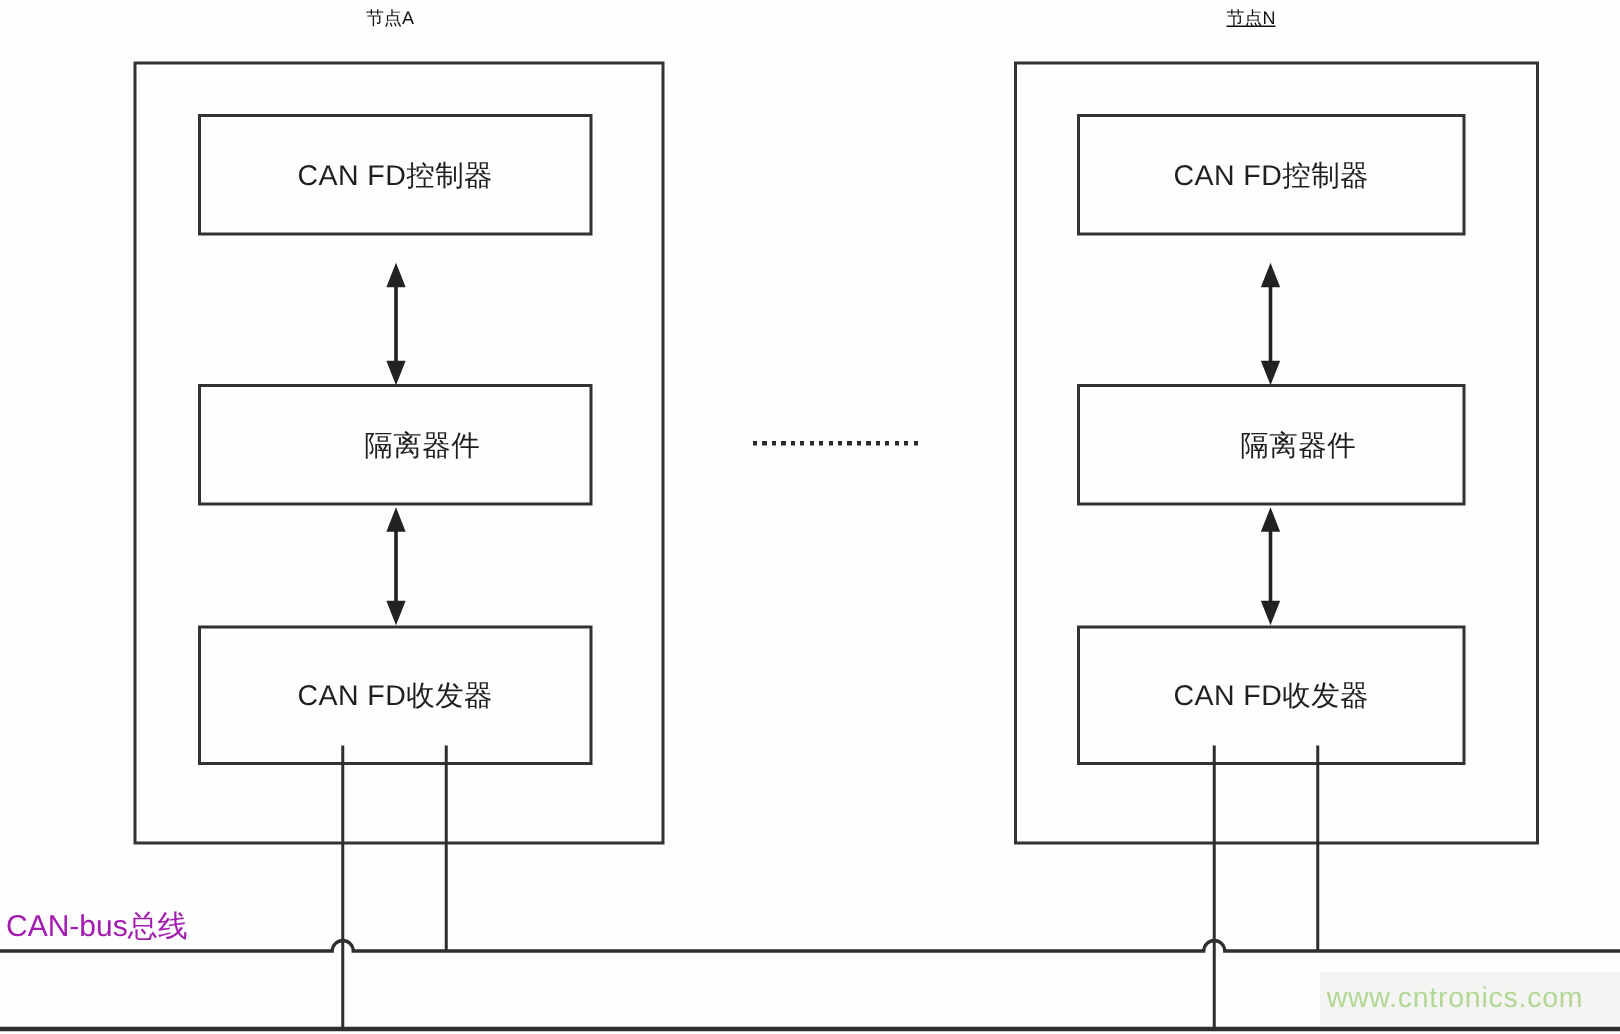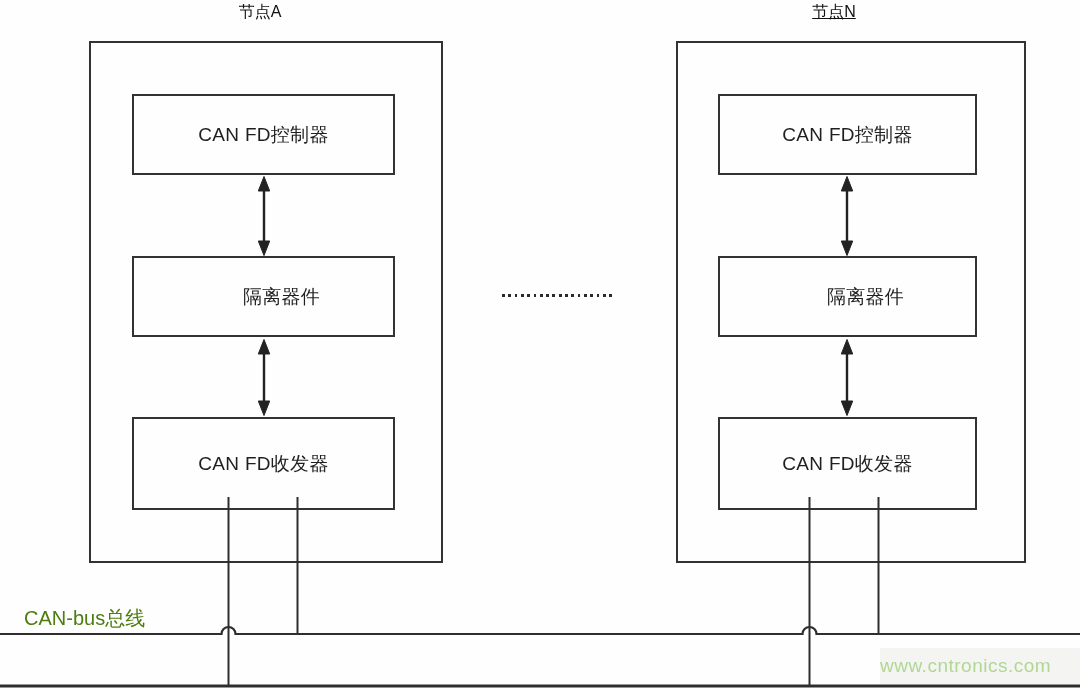--- a/index.html
+++ b/index.html
@@ -2,56 +2,55 @@
 <html><head>
 <meta charset="utf-8">
 <style>
   html,body{margin:0;padding:0;background:#ffffff;}
   .stage{
     position:relative;width:1080px;height:689px;overflow:hidden;
     background:#fefefe;color:#1c1c1c;
     font-family:"Liberation Sans","DejaVu Sans",sans-serif;
   }
   .node-title{
-    position:absolute;top:2px;font-size:16px;line-height:20px;
+    position:absolute;top:2px;font-size:12px;line-height:20px;
     text-align:center;color:#111;
   }
   .title-a{left:89px;width:354px;transform:translateX(-6px);}
   .title-n{left:676px;width:350px;transform:translateX(-17px);text-decoration:underline;}
   .outer-box{
     position:absolute;top:41px;height:522px;border:2px solid #333;
     box-sizing:border-box;background:transparent;
   }
   .outer-a{left:89px;width:354px;}
   .outer-n{left:676px;width:350px;}
   .block{
     position:absolute;border:2px solid #333;box-sizing:border-box;
     display:flex;align-items:center;justify-content:center;
     font-size:19px;color:#1f1f1f;background:transparent;
     letter-spacing:0.3px;
   }
   .col-a{left:132px;width:263px;}
   .col-n{left:718px;width:259px;}
-  .row-ctrl{top:94px;height:81px;}
+  .row-ctrl{top:76px;height:81px;}
   .row-iso{top:256px;height:81px;padding-left:36px;}
   .row-xcvr{top:417px;height:93px;}
   .ellipsis-dots{
     position:absolute;left:502px;top:294px;width:113px;height:3px;
     background:repeating-linear-gradient(to right,#2a2a2a 0 2.8px,transparent 2.8px 6.3px);
   }
   .wires{position:absolute;left:0;top:0;width:1080px;height:689px;}
   .bus-label{
     position:absolute;left:4px;top:606px;font-size:20px;line-height:24px;
-    color:#4d7c0f;
-    margin-left:20px;
+    color:#a21caf;
   }
   .watermark-box{
     position:absolute;left:880px;top:648px;width:200px;height:36px;
     background:rgba(243,243,240,0.88);
-    display:flex;align-items:center;justify-content:flex-start;
+    display:flex;align-items:center;justify-content:center;
     padding-right:20px;box-sizing:border-box;
   }
   .watermark-text{
     font-size:19px;color:#b2d795;letter-spacing:0.5px;white-space:nowrap;
   }
 </style>
 </head>
 <body>
 
 <div class="stage">

